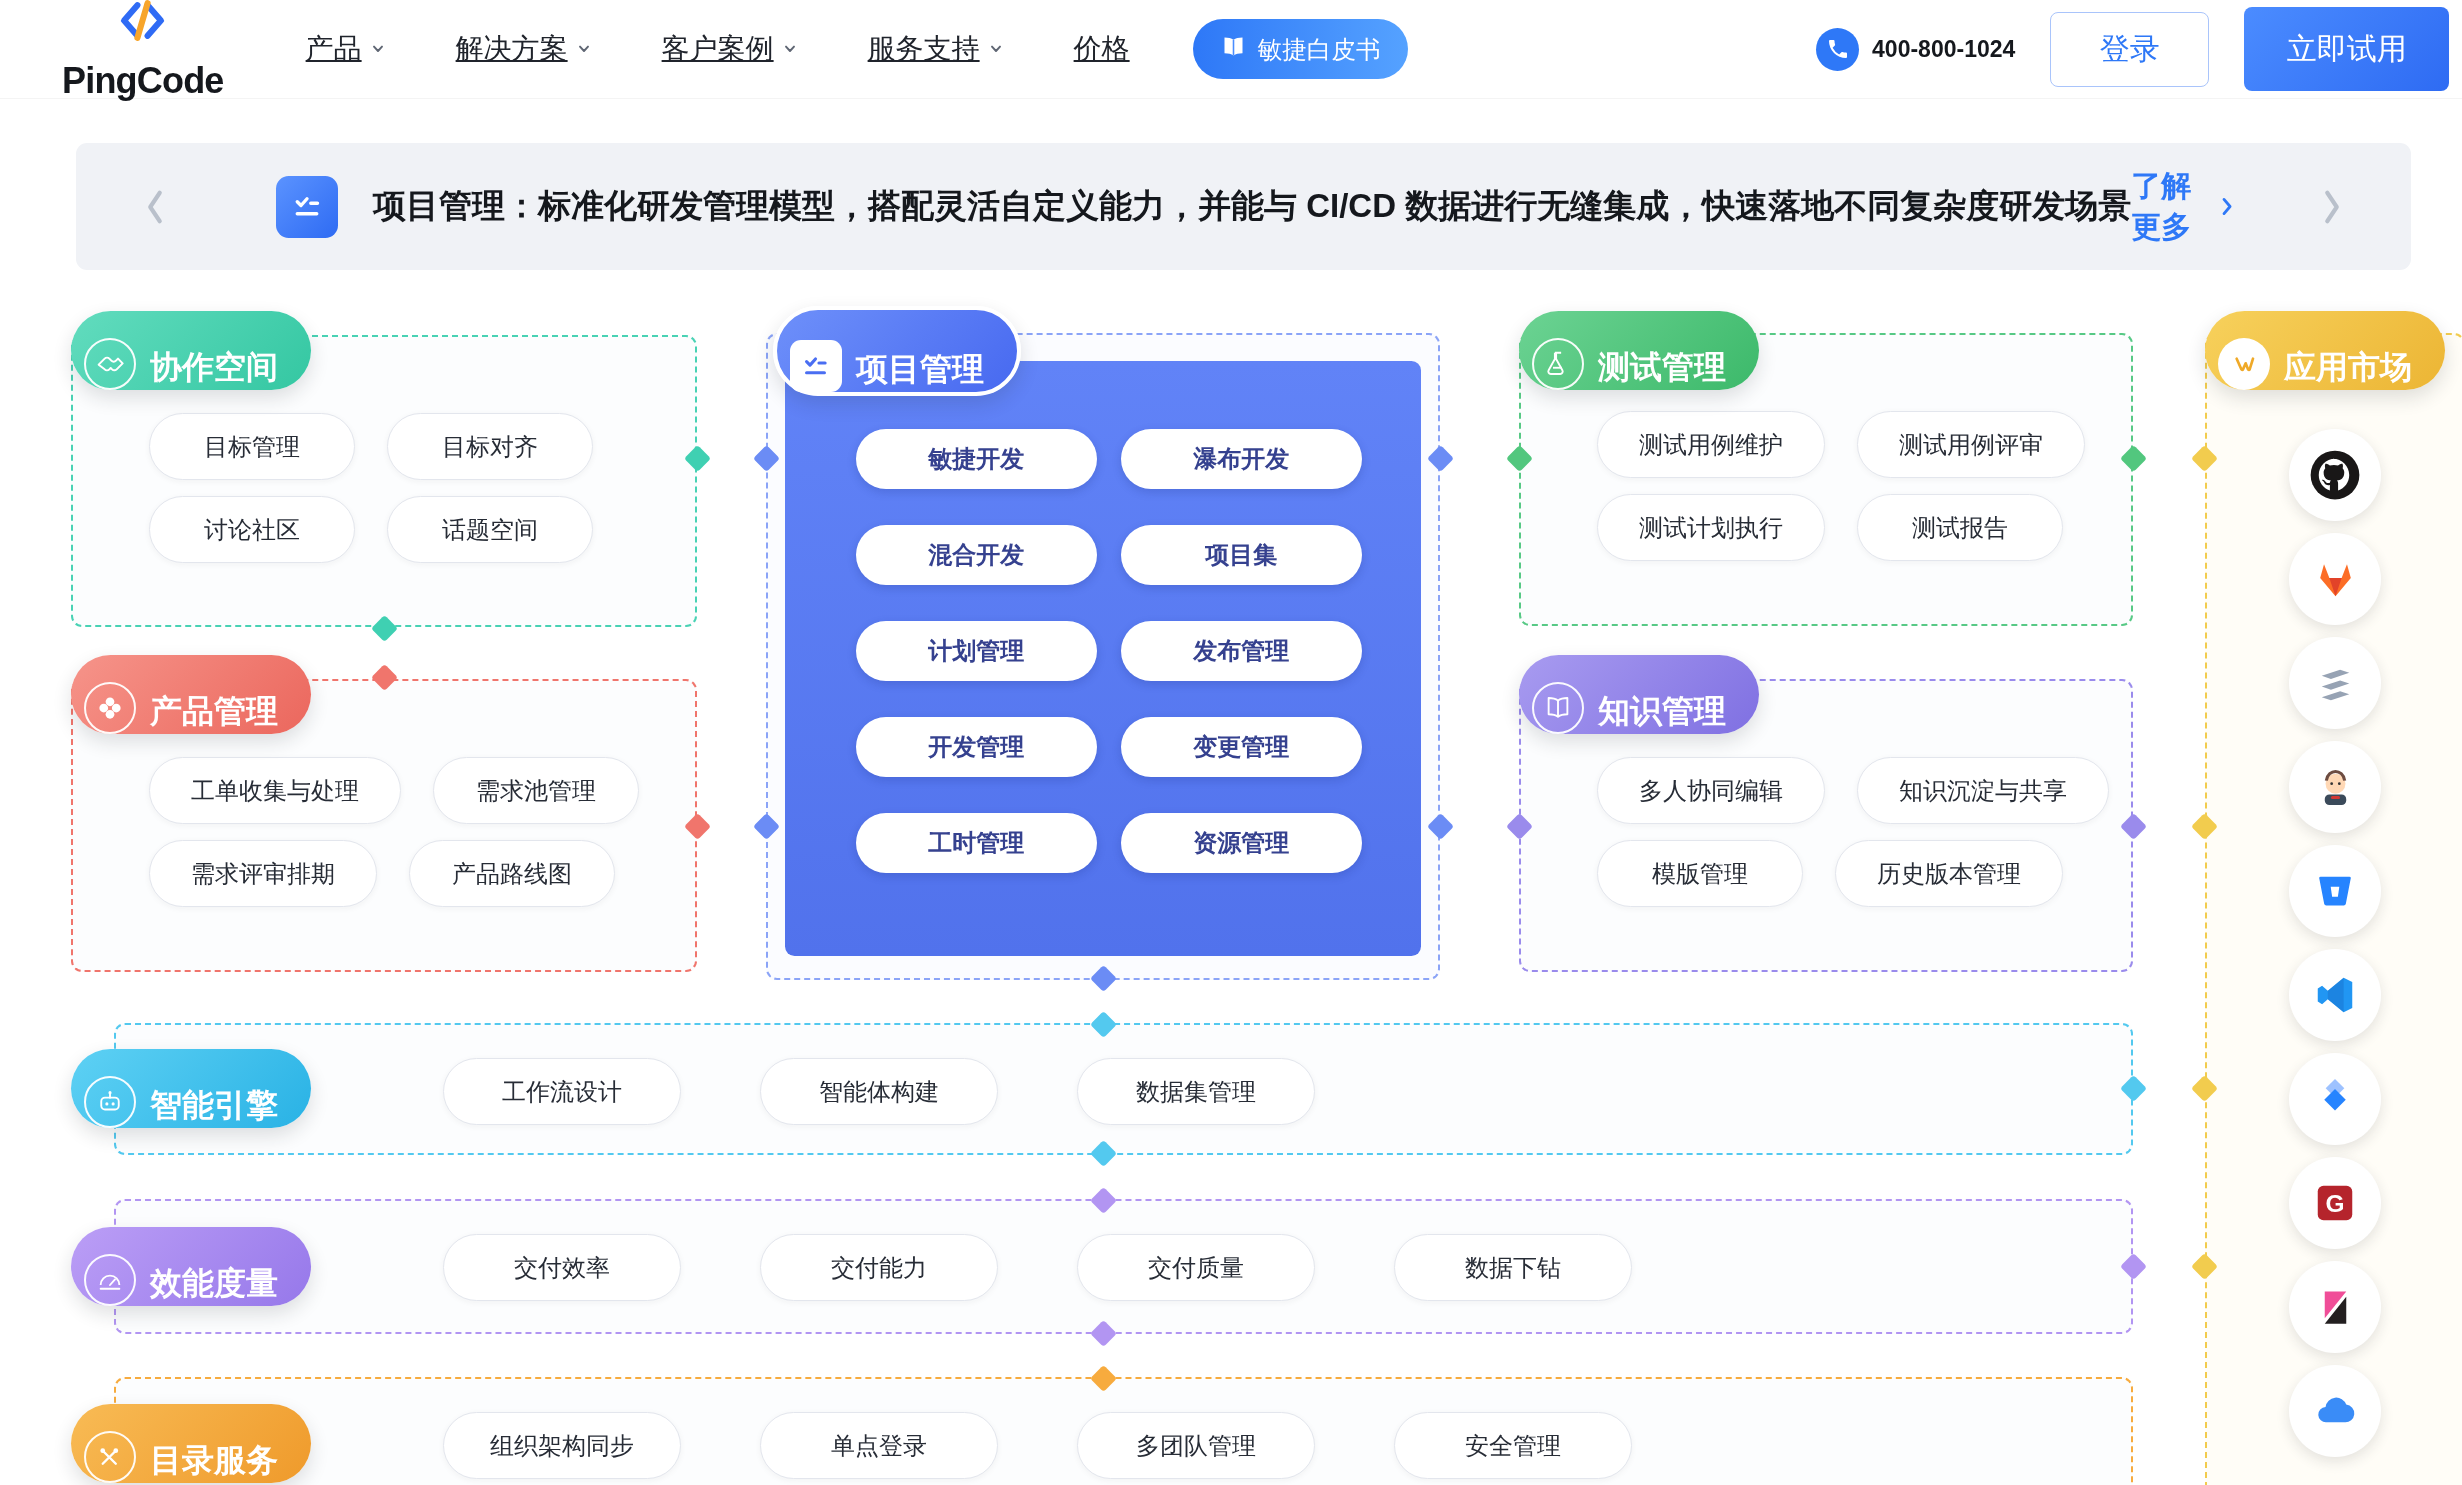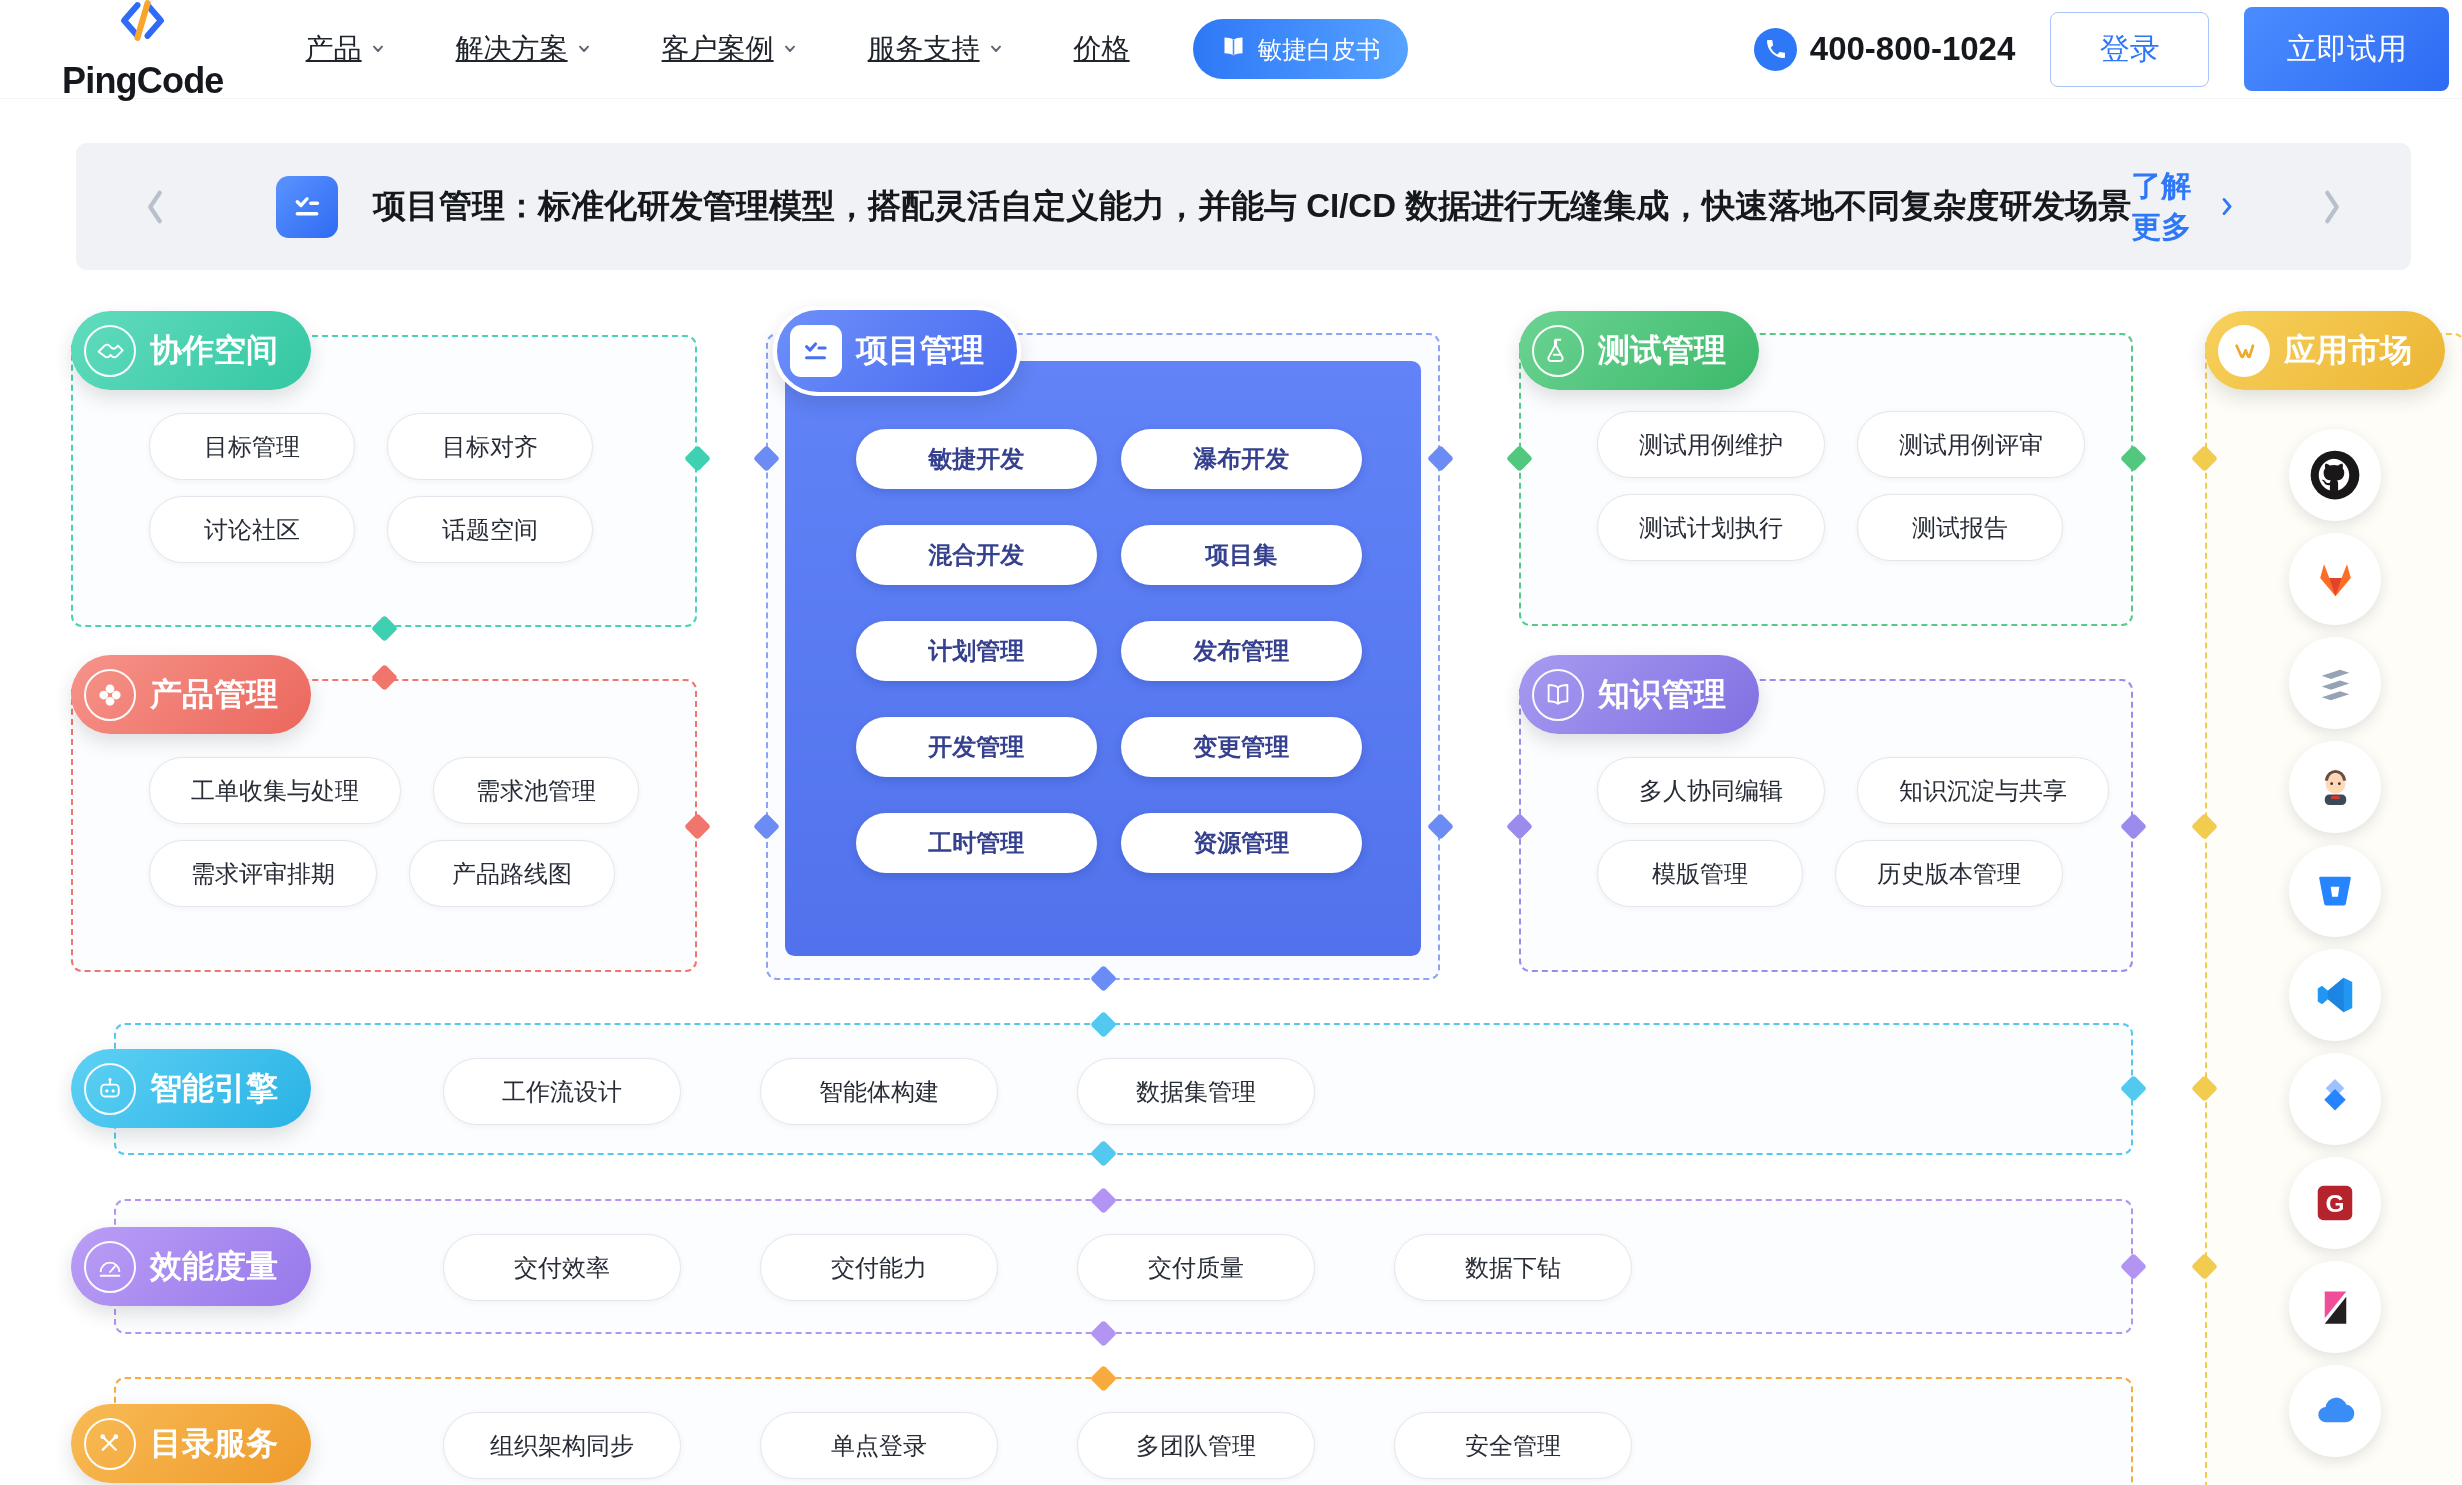--- a/index.html
+++ b/index.html
@@ -10,21 +10,21 @@
   .navbar{position:absolute;top:0;left:0;width:100%;height:98px;background:#fff;display:flex;
           align-items:center;padding:0 12.7px 0 62px;box-sizing:border-box;z-index:9;
           box-shadow:0 0.8px 0 rgba(31,35,41,.06);}
   .logo{display:flex;align-items:center;gap:12.7px;flex-direction:column;}
   .logo-text{font-size:36px;font-weight:800;color:#15181d;letter-spacing:-0.8px;}
   .nav-menu{display:flex;align-items:center;gap:70px;margin-left:82px;font-size:28px;color:#20242c;text-decoration:underline;}
   .nav-item{display:flex;align-items:center;gap:8px;cursor:pointer;}
   .wp-pill{margin-left:63px;height:60px;display:flex;align-items:center;gap:11px;padding:0 27px;
            border-radius:792px;background:linear-gradient(90deg,#2e78f7,#55a2ff);color:#fff;font-size:24.6px;}
   .nav-right{margin-left:auto;display:flex;align-items:center;gap:35px;}
-  .phone{display:flex;align-items:center;gap:12.7px;font-size:33px;font-weight:700;color:#15181d;}
+  .phone{display:flex;align-items:center;gap:12.7px;font-size:23px;font-weight:700;color:#15181d;}
   .phone-ic{width:43px;height:43px;border-radius:50%;background:#2e78f7;display:flex;align-items:center;justify-content:center;}
   .btn-login{width:159px;height:75px;border:1.6px solid #a9c4fb;border-radius:8px;background:#fff;color:#2e78f7;
              font-size:30px;display:flex;align-items:center;justify-content:center;box-sizing:border-box;}
   .btn-trial{width:205px;height:84px;border-radius:8px;background:linear-gradient(135deg,#4b8cff,#2e6bf3);
              color:#fff;font-size:30px;display:flex;align-items:center;justify-content:center;}
 
   
   .banner{position:absolute;left:76px;top:143px;width:2335px;height:127px;background:#f0f2f6;border-radius:11px;
           display:flex;align-items:center;padding:0 67px;box-sizing:border-box;}
   .banner-ic{width:62px;height:62px;border-radius:12.7px;background:linear-gradient(135deg,#5b93ff,#2e6bf3);
@@ -48,21 +48,21 @@
 
   .z-project-inner{position:absolute;left:16.7px;top:26px;width:636px;height:595px;border-radius:9.5px;
                    background:linear-gradient(180deg,#6183f7,#5172ec);}
   .proj-grid{position:absolute;left:71px;top:68px;display:grid;grid-template-columns:241px 241px;
              column-gap:24px;row-gap:36px;}
   .proj-btn{width:241px;height:60px;border-radius:792px;background:#fff;display:flex;align-items:center;
             justify-content:center;font-size:24px;font-weight:700;color:#35418f;box-sizing:border-box;
             box-shadow:0 3.2px 9.5px rgba(20,40,120,.20);cursor:pointer;}
 
   
-  .badge{position:absolute;height:79px;display:flex;align-items:center;gap:14.3px;padding:0 33px 0 12.7px;
+  .badge{position:absolute;height:79px;display:flex;align-items:flex-end;gap:14.3px;padding:0 33px 0 12.7px;
          border-radius:792px;color:#fff;font-size:32px;font-weight:700;z-index:4;
          box-shadow:0 8px 19px rgba(31,35,41,.14);}
   .ring{width:52px;height:52px;border-radius:50%;border:2.4px solid rgba(255,255,255,.95);box-sizing:border-box;
         display:flex;align-items:center;justify-content:center;flex:0 0 auto;}
   .ring.square{border:none;background:#fff;border-radius:11px;}
   .ring.solid{border:none;background:#fff;}
   .b-collab   {left:71px;  top:311px; background:linear-gradient(135deg,#62dcbe,#34c7a2);}
   .b-product  {left:71px;  top:655px; background:linear-gradient(135deg,#f6948a,#eb675d);}
   .b-project  {left:773px; top:306px; background:linear-gradient(135deg,#6e90fa,#4769f0);border:4px solid #fff;height:82px;}
   .b-test     {left:1519px;top:311px; background:linear-gradient(135deg,#6cd393,#3cb96a);}

